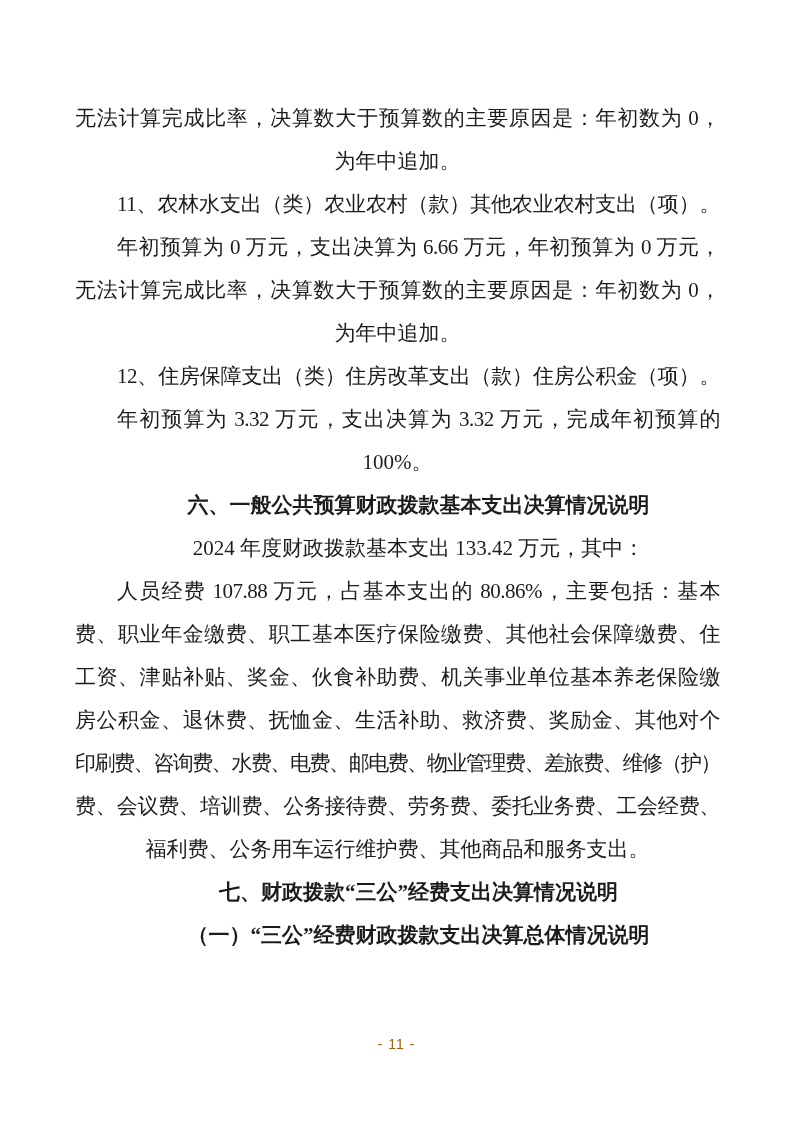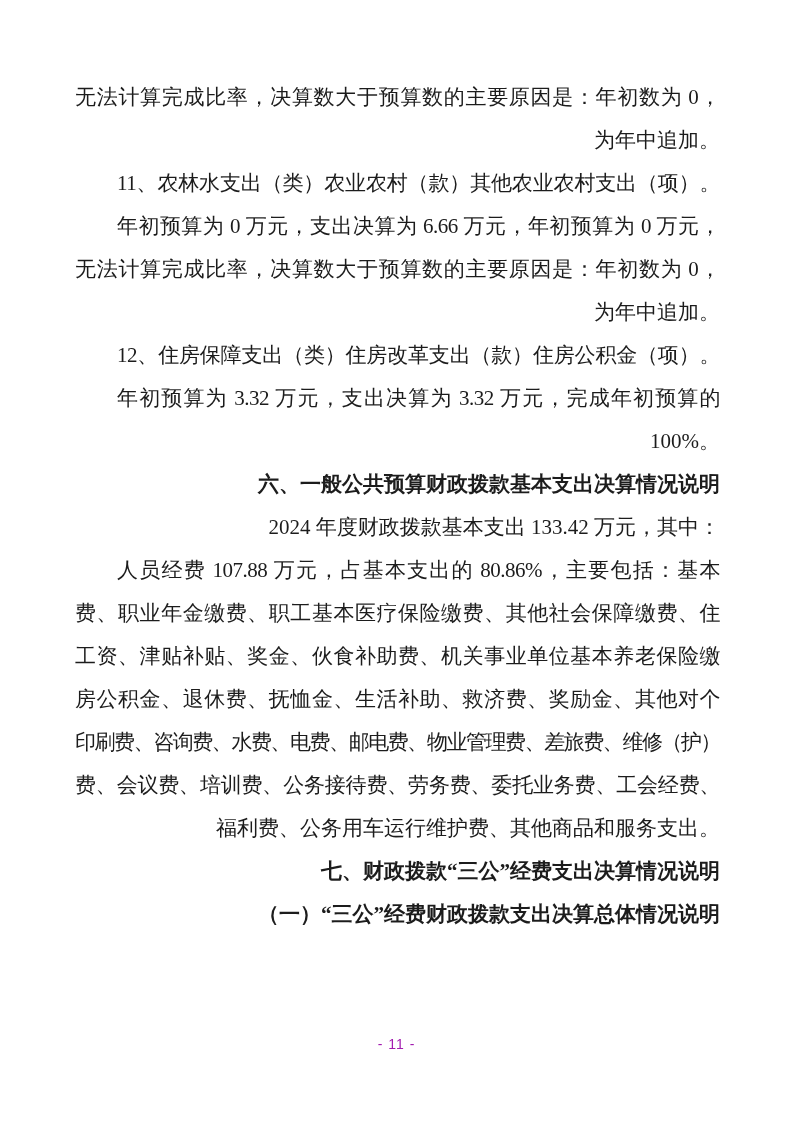--- a/index.html
+++ b/index.html
@@ -11,29 +11,29 @@
     position: relative;
     width: 793px;
     height: 1122px;
     background: #ffffff;
     overflow: hidden;
     font-family: "Liberation Serif", "DejaVu Serif", serif;
     color: #1c1c1c;
   }
   .content {
     position: absolute;
-    top: 76px;
+    top: 97px;
     left: 75px;
     width: 645px;
   }
   .line {
     font-size: 21px;
     line-height: 43px;
     height: 43px;
-    text-align: right;
+    text-align: center;
     white-space: normal;
     overflow: visible;
   }
   .indent { text-indent: 42px; }
   .bold   { font-weight: 700; }
   
   .full {
     text-align: justify;
     text-align-last: justify;
     letter-spacing: -0.5px;
@@ -42,21 +42,21 @@
   .tight { letter-spacing: -1.6px; }
   .footer {
     position: absolute;
     top: 1034px;
     left: 0;
     width: 100%;
     text-align: center;
     font-family: "Liberation Sans", "DejaVu Sans", sans-serif;
     font-size: 14px;
     line-height: 20px;
-    color: #a21caf;
+    color: #a16207;
     letter-spacing: 1px;
   }
 </style>
 </head>
 <body>
 
 <div class="page">
   <div class="content">
     <div class="line full">无法计算完成比率，决算数大于预算数的主要原因是：年初数为 0，</div>
     <div class="line">为年中追加。</div>

